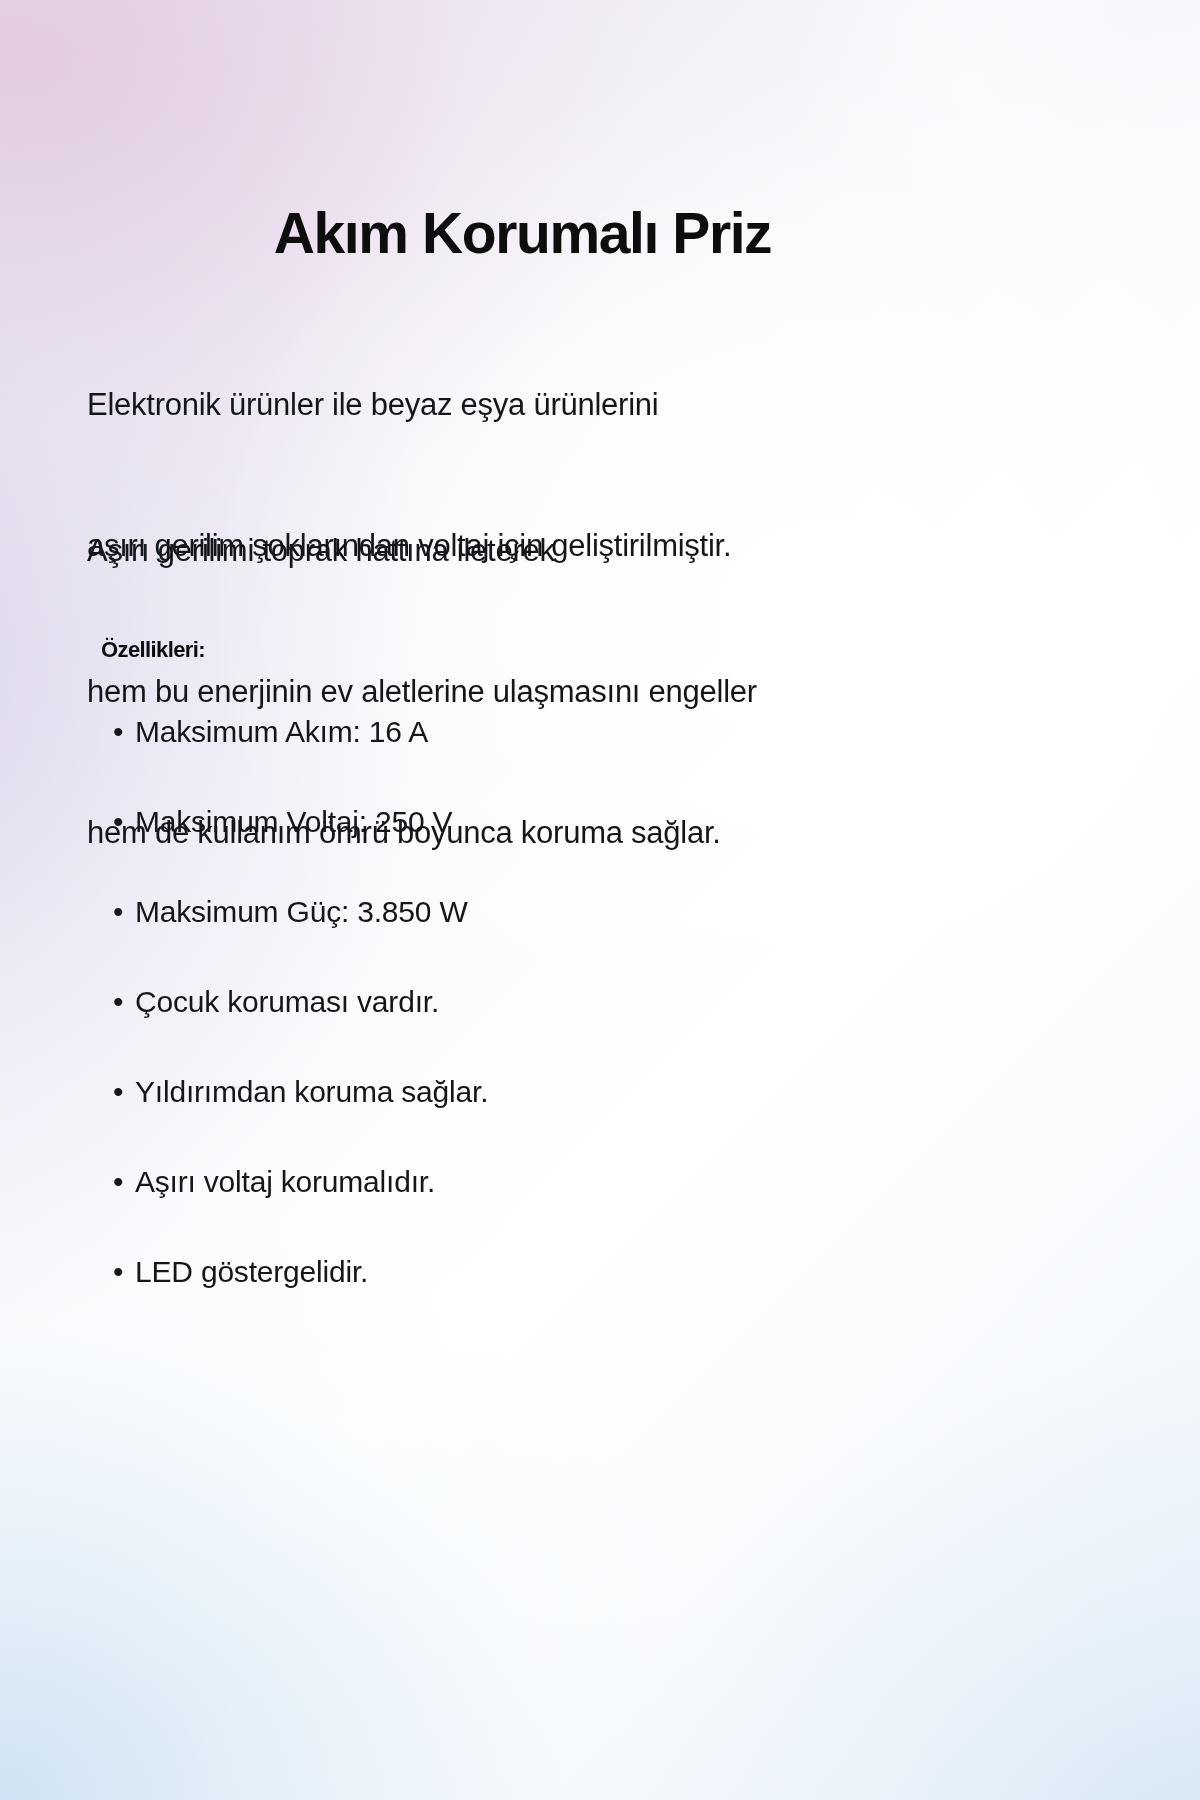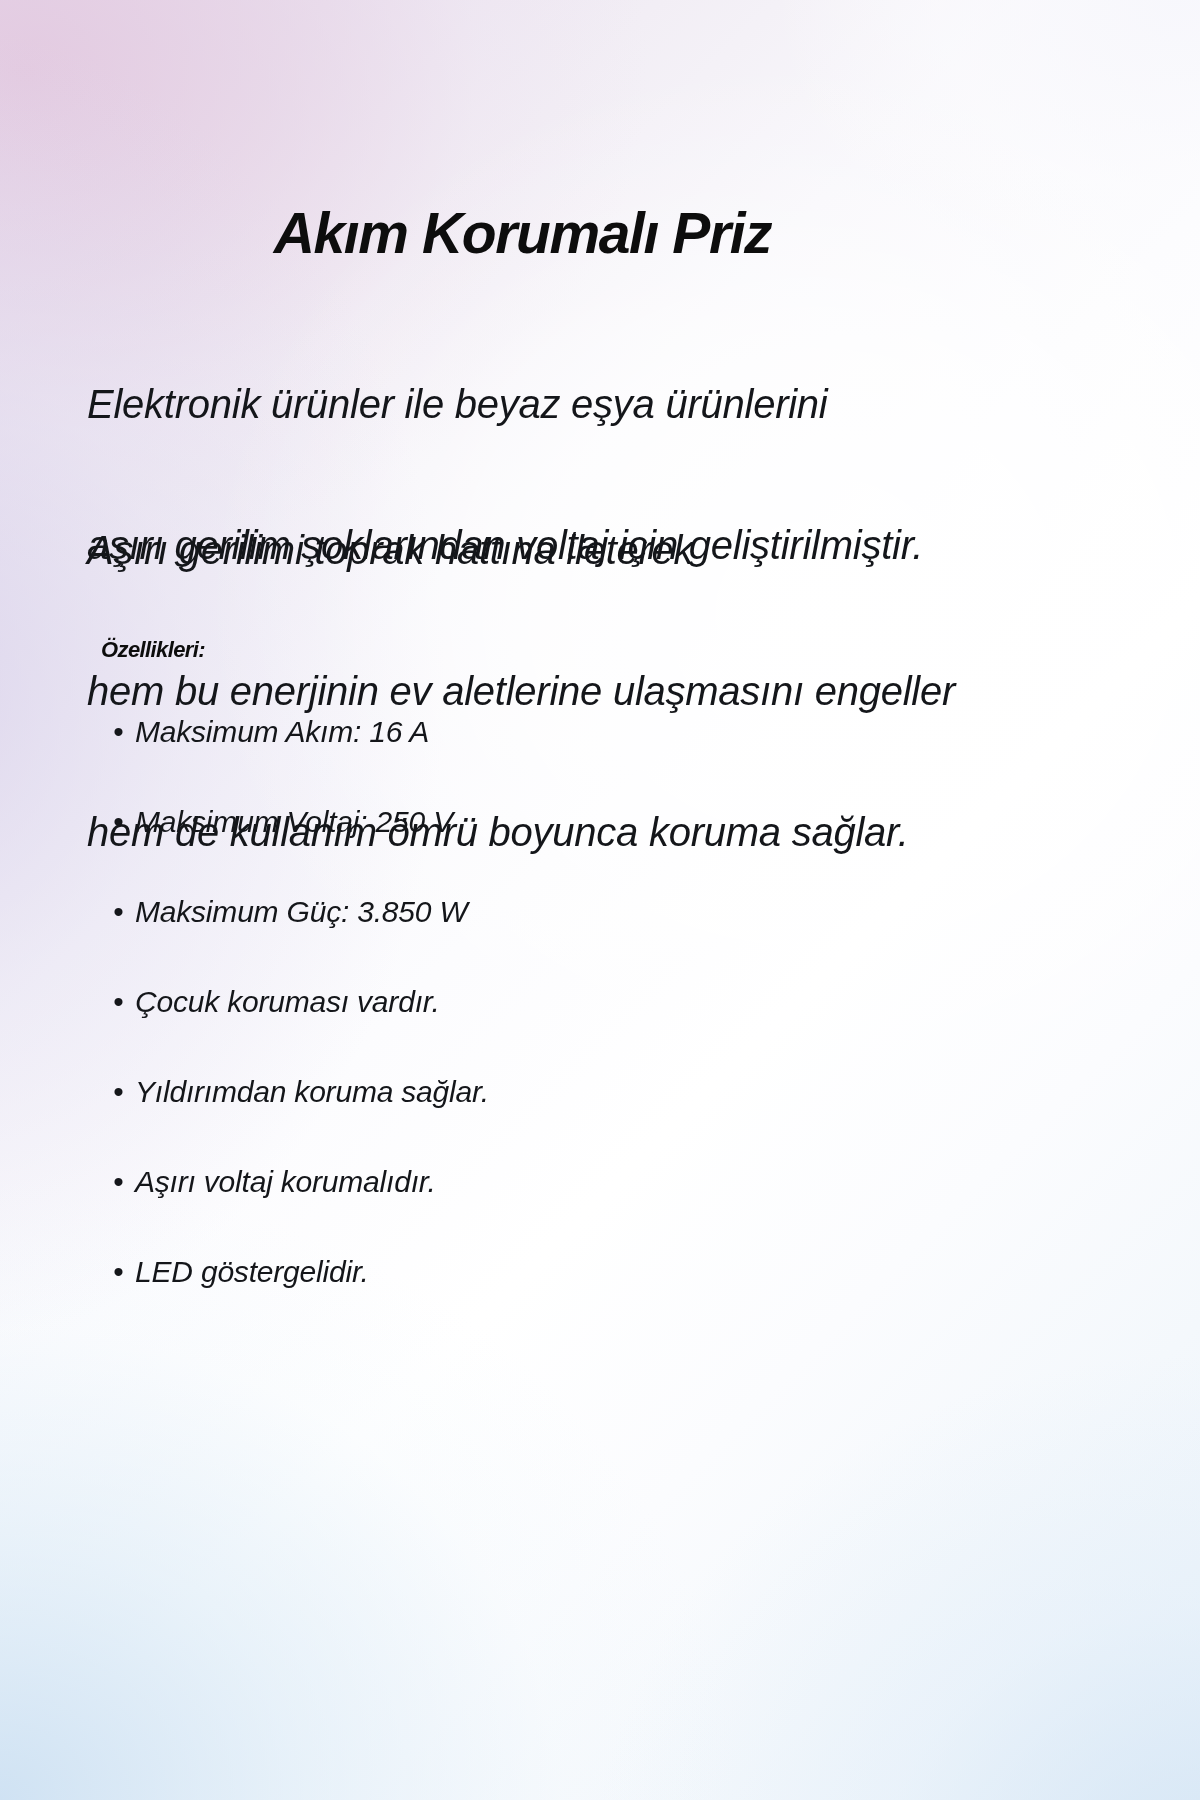--- a/index.html
+++ b/index.html
@@ -88,41 +88,40 @@
         rgba(255, 255, 255, 0) 78%);
   }
 
   
   #content {
     position: relative;
     z-index: 2;
     width: 1200px;
     height: 1800px;
     box-sizing: border-box;
-    font-style: italic;
   }
 
   .title {
     position: absolute;
     left: 0;
     top: 165px;
     width: 1045px;
     text-align: center;
     font-family: "Liberation Sans", sans-serif;
     font-weight: 700;
     font-size: 57px;
     letter-spacing: -1.4px;
     color: #0d0d0d;
     line-height: 1.08;
   }
 
   .para {
     position: absolute;
     left: 87px;
-    font-size: 40px;
+    font-size: 31px;
     line-height: 47px;
     color: #14161a;
     font-weight: 400;
     letter-spacing: -0.25px;
     white-space: pre;
   }
   .para-1 { top: 287px; }
   .para-2 { top: 433px; }
 
   .para .ln { display: block; }

